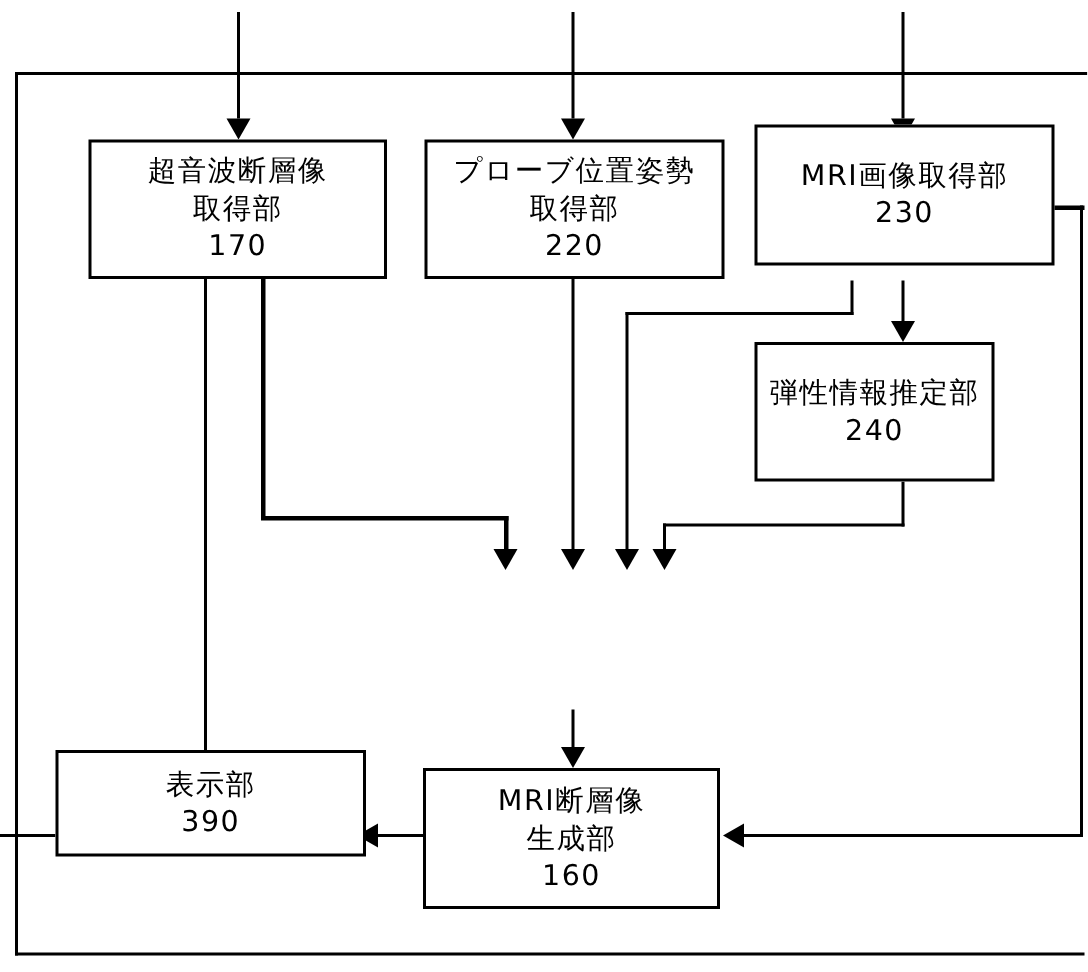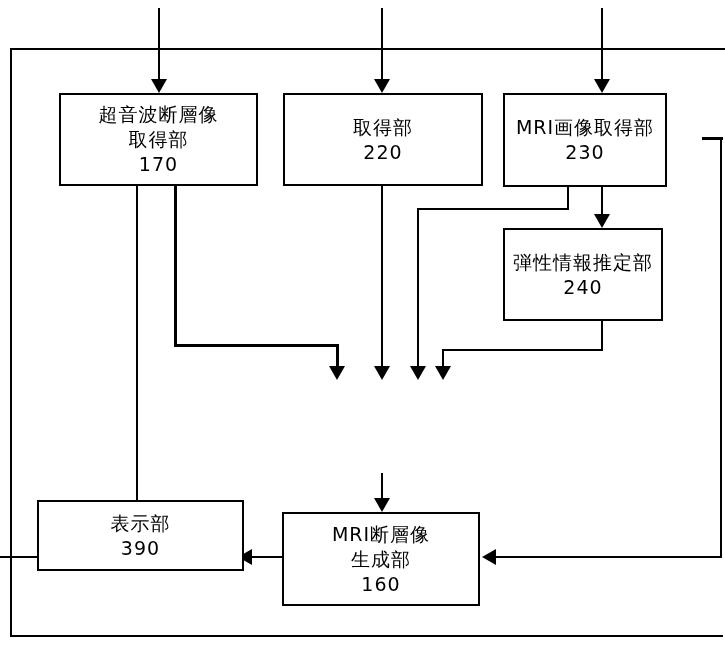--- a/index.html
+++ b/index.html
@@ -97,25 +97,26 @@
 
   <div class="ln" style="left:0px;top:556px;width:37px;height:2px"></div>
 
   <div class="box" style="left:59px;top:93px;width:199px;height:93px">
     <div class="bl">超音波断層像</div>
     <div class="bl">取得部</div>
     <div class="bl">170</div>
   </div>
 
   <div class="box" style="left:283px;top:93px;width:200px;height:93px">
+    <div class="bl">プローブ位置姿勢</div>
     <div class="bl">取得部</div>
     <div class="bl">220</div>
   </div>
 
-  <div class="box" style="left:503px;top:93px;width:164px;height:94px">
+  <div class="box" style="left:503px;top:83px;width:200px;height:94px">
     <div class="bl">MRI画像取得部</div>
     <div class="bl">230</div>
   </div>
 
   <div class="box" style="left:503px;top:228px;width:160px;height:93px">
     <div class="bl">弾性情報推定部</div>
     <div class="bl">240</div>
   </div>
 
 

